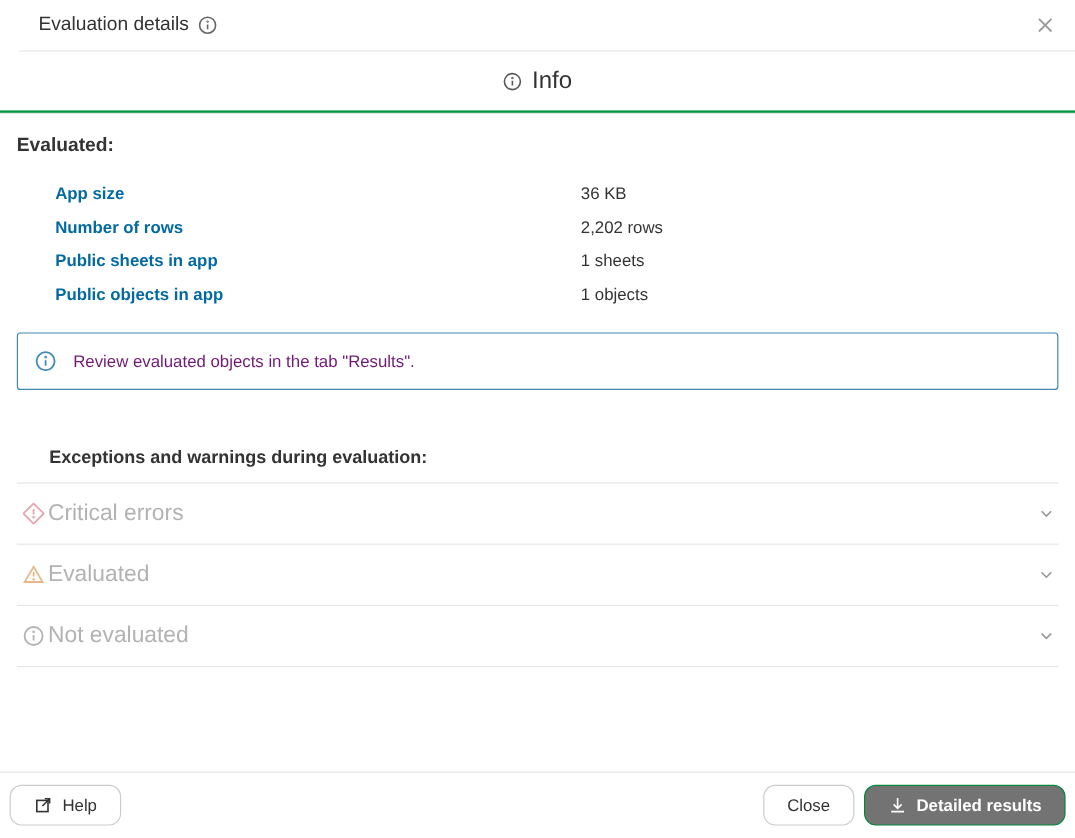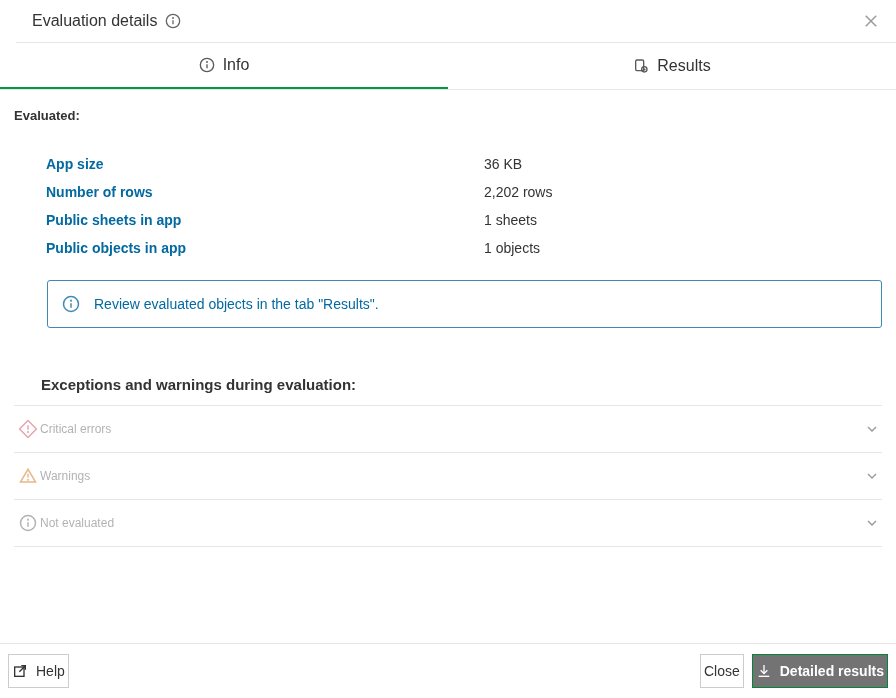--- a/index.html
+++ b/index.html
@@ -40,21 +40,21 @@
   }
   
   .tabs {
     display: flex;
     border-bottom: 1px solid #e6e6e6;
   }
   .tab {
     flex: 1;
     text-align: center;
     padding: 13px 0;
-    font-size: 16px;
+    font-size: 20px;
     color: #333;
     cursor: pointer;
     display: flex;
     align-items: center;
     justify-content: center;
     gap: 8px;
     position: relative;
   }
   .tab.active {
     border-bottom: 2px solid #009845;
@@ -62,44 +62,43 @@
   .tab-icon { display: inline-flex; color: #595959; }
 
   
   .content {
     flex: 1;
     padding: 18px 14px 0 14px;
     overflow: auto;
   }
   .section-title {
     font-weight: 700;
-    font-size: 13px;
-    margin-bottom: 27px;
+    font-size: 16px;
+    margin-bottom: 16px;
     color: #333;
   }
   .kv-row {
     display: flex;
     padding: 6px 0;
     font-size: 14px;
     color: #333;
   }
   .kv-key { flex: 0 0 438px; font-weight: 700; color: #0369a1; margin-left: 32px; }
   .kv-val { color: #333; }
 
   .info-callout {
     border: 1px solid #3f8ab3;
     border-radius: 3px;
     padding: 14px 14px;
     display: flex;
     align-items: center;
     gap: 14px;
     margin-top: 18px;
-    color: #0369a1;
+    color: #701a75;
     background: #fff;
-    margin-left: 33px;
   }
   .info-callout .ic { color: #3f8ab3; display:inline-flex; }
 
   .exceptions-title {
     font-weight: 700;
     font-size: 15px;
     margin-top: 48px;
     margin-bottom: 12px;
     color: #333;
     margin-left: 27px;
@@ -108,40 +107,40 @@
     border-top: 1px solid #e6e6e6;
   }
   .acc-row {
     display: flex;
     align-items: center;
     padding: 14px 2px;
     border-bottom: 1px solid #e6e6e6;
     cursor: pointer;
   }
   .acc-row .ic { flex: 0 0 24px; display:inline-flex; justify-content:center; }
-  .acc-label { flex: 1; font-size: 12px; }
+  .acc-label { flex: 1; font-size: 19px; }
   .chevron { color: #999; display:inline-flex; }
   .muted-pink { color: #e6a6b0; }    
   .muted-amber { color: #e6b98a; }   
   .muted-gray { color: #b3b3b3; }    
   .label-muted { color: #b3b3b3; }
 
   
   .footer {
     border-top: 1px solid #e6e6e6;
     padding: 10px 8px;
     display: flex;
     align-items: center;
     gap: 8px;
   }
   .btn {
     border: 1px solid #ccc;
     background: #fff;
-    border-radius: 0;
-    padding: 8px 3px;
+    border-radius: 10px;
+    padding: 8px 19px;
     font-size: 14px;
     color: #333;
     cursor: pointer;
     display: inline-flex;
     align-items: center;
     gap: 8px;
   }
   .spacer { flex: 1; }
   .btn-primary {
     background: #737373;
@@ -174,30 +173,20 @@
   <div class="tab active">
     <span class="tab-icon">
       <svg width="16" height="16" viewBox="0 0 24 24" fill="none" stroke="currentColor" stroke-width="2">
           <circle cx="12" cy="12" r="10"></circle>
           <line x1="12" y1="11" x2="12" y2="17"></line>
           <circle cx="12" cy="7.5" r="0.5" fill="currentColor"></circle>
         </svg>
     </span>
     <span>Info</span>
   </div>
-  <div class="tab">
-    <span class="tab-icon">
-      <svg width="16" height="16" viewBox="0 0 24 24" fill="none" stroke="currentColor" stroke-width="2">
-          <rect x="4" y="3" width="12" height="16" rx="2"></rect>
-          <circle cx="17" cy="17" r="4"></circle>
-          <path d="M15.5 17 l1 1 l2 -2"></path>
-        </svg>
-    </span>
-    <span>Results</span>
-  </div>
 </div>
 
 <div class="content">
   <div class="section-title">Evaluated:</div>
 
   <div class="kv-row">
     <div class="kv-key">App size</div>
     <div class="kv-val">36 KB</div>
   </div>
   <div class="kv-row">
@@ -244,21 +233,21 @@
     </div>
 
     <div class="acc-row">
       <span class="ic muted-amber">
         <svg width="18" height="18" viewBox="0 0 24 24" fill="none" stroke="currentColor" stroke-width="2">
             <path d="M12 3 L22 20 L2 20 Z"></path>
             <line x1="12" y1="9" x2="12" y2="14"></line>
             <circle cx="12" cy="17" r="0.5" fill="currentColor"></circle>
           </svg>
       </span>
-      <span class="acc-label label-muted">Warnings</span>
+      <span class="acc-label label-muted">Evaluated</span>
       <span class="chevron">
         <svg width="16" height="16" viewBox="0 0 24 24" fill="none" stroke="currentColor" stroke-width="2">
             <polyline points="6 9 12 15 18 9"></polyline>
           </svg>
       </span>
     </div>
 
     <div class="acc-row">
       <span class="ic muted-gray">
         <svg width="18" height="18" viewBox="0 0 24 24" fill="none" stroke="currentColor" stroke-width="2">

